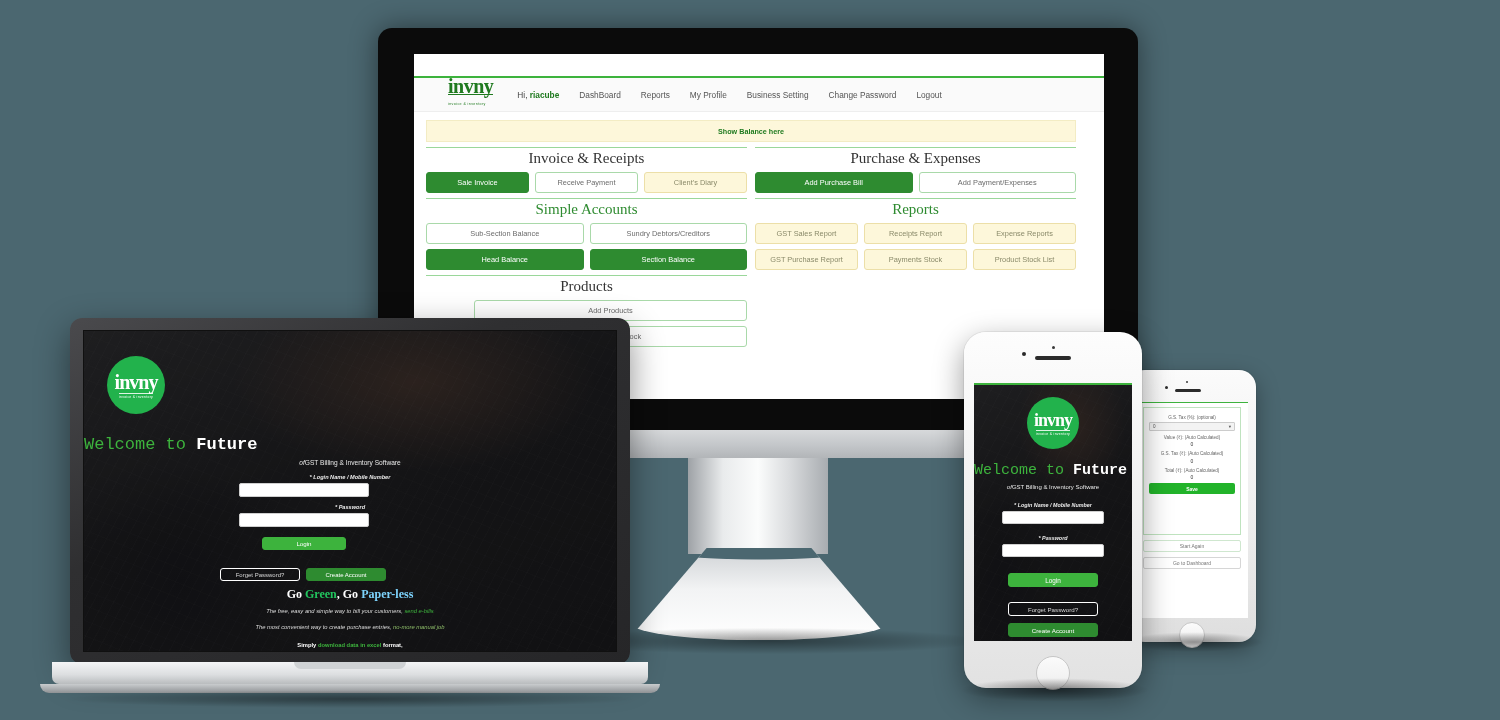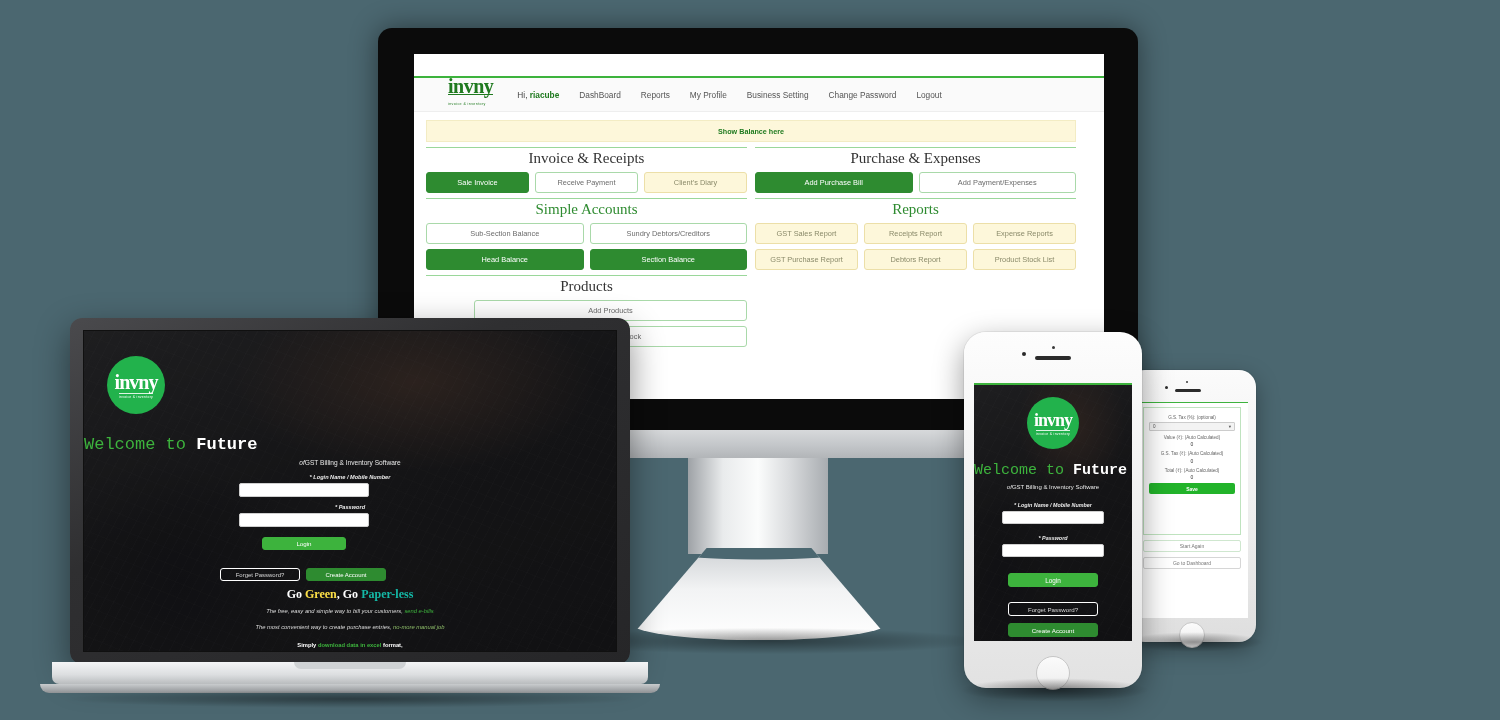--- a/index.html
+++ b/index.html
@@ -212,22 +212,22 @@
     background:transparent; color:#d6d6d6; text-align:center;
     border:1px solid #ffffff; border-radius:3px;
     display:flex; align-items:center; justify-content:center; cursor:pointer;
   }
   .dbtn {
     background:#2e8b30; color:#fff; text-align:center;
     border:1px solid #2e8b30; border-radius:3px;
     display:flex; align-items:center; justify-content:center; cursor:pointer;
   }
   .slogan { text-align:center; font-family:"Liberation Serif", serif; color:#fff; }
-  .slogan .green { color:#fde047;margin-top:8px; }
-  .slogan .gold { color:#14b8a6; }
+  .slogan .green { color:#22c55e;margin-top:8px; }
+  .slogan .gold { color:#7dd3fc; }
   .fineline { text-align:center; color:#dcdcdc; font-style:italic; }
   .fineline .lnk { color:#3db33d; }
   .fineline .lnk2 { color:#8fbf6a; }
   .lastline { text-align:center; color:#fff; font-weight:bold; }
   .lastline .g { color:#3db33d; }
 
   
   .ph-body {
     position:absolute; left:964px; top:332px;
     width:178px; height:356px;
@@ -366,21 +366,21 @@
         </div>
         <div class="col">
           <div class="sec-title green">Reports</div>
           <div class="btn-row">
             <div class="btn cream">GST Sales Report</div>
             <div class="btn cream">Receipts Report</div>
             <div class="btn cream">Expense Reports</div>
           </div>
           <div class="btn-row">
             <div class="btn cream">GST Purchase Report</div>
-            <div class="btn cream">Debtors Report</div>
+            <div class="btn cream">Payments Stock</div>
             <div class="btn cream">Product Stock List</div>
           </div>
         </div>
       </div>
 
       <div class="two-col">
         <div class="col">
           <div class="sec-title dark">Products</div>
           <div class="prod-row">
             <div class="btn ghost prod-btn">Add Products</div>

